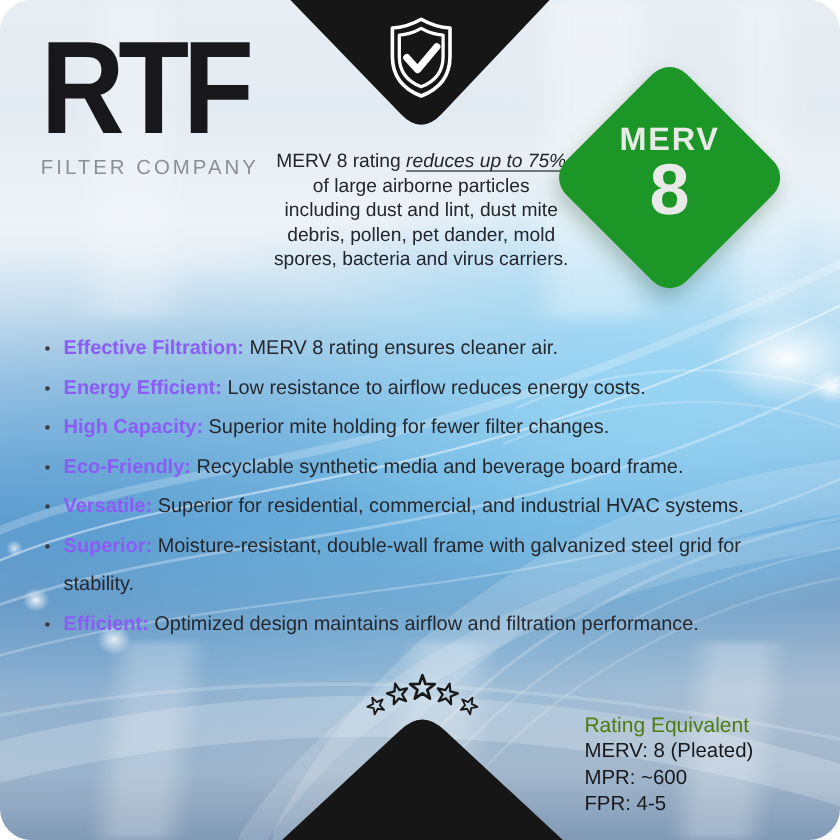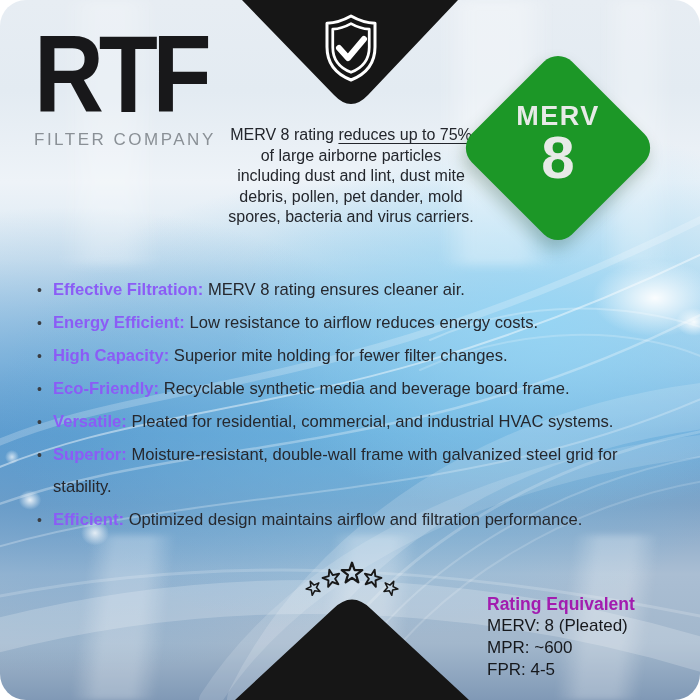--- a/index.html
+++ b/index.html
@@ -42,21 +42,21 @@
     transform:scaleX(.88);transform-origin:left center;margin-top:19px;
   }
   .logo-sub{
     display:block;font-size:17px;font-weight:normal;letter-spacing:2.5px;color:#8a9096;margin-top:1px;
   }
   
   .intro{
     position:absolute;left:227px;top:109px;width:248px;text-align:center;
     font-size:16px;line-height:20.6px;color:#23262c;
   }
-  .intro .u{text-decoration:underline;text-underline-offset:3px;}
+  .intro .u{text-decoration:underline;text-underline-offset:3px;font-style:italic;}
   
   .merv{
     position:absolute;left:487px;top:77px;width:142px;height:142px;border-radius:20px;
     background:#1c9727;transform:rotate(45deg);
     box-shadow:4px 8px 16px rgba(30,70,40,.28);
   }
   .merv-inner{
     position:absolute;inset:0;display:flex;flex-direction:column;align-items:center;justify-content:center;
     transform:rotate(-45deg) translateY(-4px);color:#e7eae7;text-align:center;
   }
@@ -68,21 +68,21 @@
   }
   .kb-list{
     position:absolute;left:36px;top:274px;width:630px;margin:0;padding:0;list-style:none;
     font-size:16.6px;line-height:32.9px;color:#26282e;
   }
   .kb-list li{position:relative;padding-left:17px;box-sizing:border-box;}
   .kb-list .marker{position:absolute;left:1px;top:0;font-size:14px;color:#3a3d42;}
   .kb-list b{color:#8b5cf6;}
   
   .rating{position:absolute;left:487px;top:593px;width:205px;color:#16181c;}
-  .rating-title{font-size:17.5px;font-weight:bold;color:#a21caf;line-height:22px;}
+  .rating-title{font-size:17.5px;font-weight:normal;color:#4d7c0f;line-height:22px;}
   .rating-line{font-size:17px;line-height:21.8px;}
 </style>
 </head>
 <body>
 
 <div class="canvas">
 
   <div class="bg-base"></div>
   <div class="window-glow"></div>
   <div class="bottom-bands"></div>
@@ -141,21 +141,21 @@
       <span class="merv-label">MERV</span>
       <span class="merv-value">8</span>
     </div>
   </div>
 
   <ul class="kb-list">
     <li><span class="marker">•</span><b>Effective Filtration:</b> <span>MERV 8 rating ensures cleaner air.</span></li>
     <li><span class="marker">•</span><b>Energy Efficient:</b> <span>Low resistance to airflow reduces energy costs.</span></li>
     <li><span class="marker">•</span><b>High Capacity:</b> <span>Superior mite holding for fewer filter changes.</span></li>
     <li><span class="marker">•</span><b>Eco-Friendly:</b> <span>Recyclable synthetic media and beverage board frame.</span></li>
-    <li><span class="marker">•</span><b>Versatile:</b> <span>Pleated for residential, commercial, and industrial HVAC systems.</span></li>
+    <li><span class="marker">•</span><b>Versatile:</b> <span>Superior for residential, commercial, and industrial HVAC systems.</span></li>
     <li><span class="marker">•</span><b>Superior:</b> <span>Moisture-resistant, double-wall frame with galvanized steel grid for stability.</span></li>
     <li><span class="marker">•</span><b>Efficient:</b> <span>Optimized design maintains airflow and filtration performance.</span></li>
   </ul>
 
   <div class="rating">
     <div class="rating-title">Rating Equivalent</div>
     <div class="rating-line">MERV: 8 (Pleated)</div>
     <div class="rating-line">MPR: ~600</div>
     <div class="rating-line">FPR: 4-5</div>
   </div>

